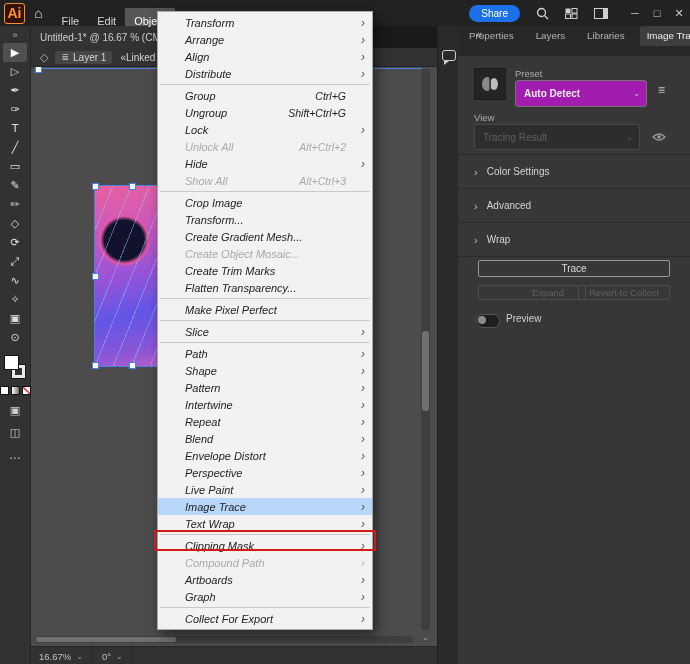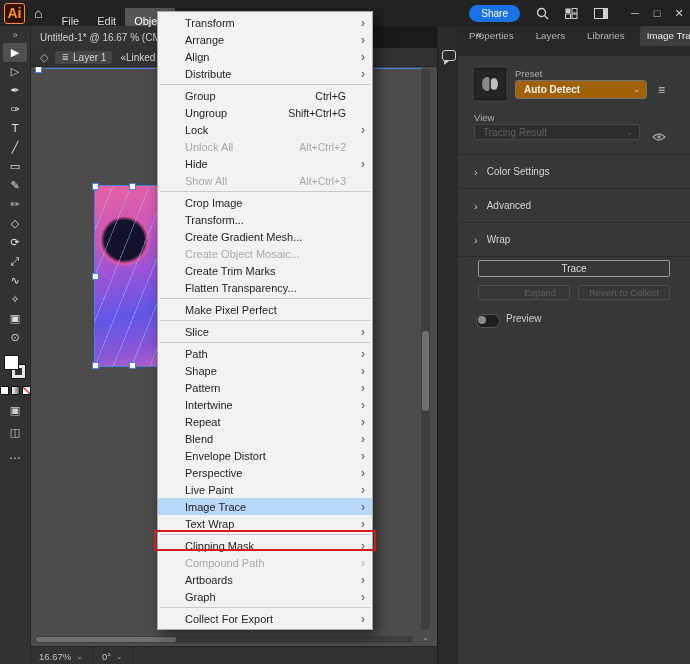--- a/index.html
+++ b/index.html
@@ -80,50 +80,50 @@
   .comment-icon:after{content:"";position:absolute;left:1px;bottom:-5px;width:0;height:0;border-top:4px solid #cdcdcd;border-right:5px solid transparent;}
   .panel-header{position:absolute;left:21px;top:0;right:0;height:30px;background:#282828;}
   .collapse-left{position:absolute;left:18px;top:2px;color:#c2c2c2;font-size:11px;}
   .ptabs{position:absolute;left:4px;bottom:10px;display:flex;gap:8px;}
   .ptab{font-size:9.8px;color:#b3b3b3;padding:4px 7px 5px;white-space:nowrap;}
   .ptab.active{background:#3e3e3e;color:#ededed;border-radius:3px 3px 0 0;}
   .panel-body{position:absolute;left:21px;top:30px;right:0;bottom:0;background:#373737;}
   .it-thumb{position:absolute;left:16px;top:12px;width:30px;height:30px;background:#242424;border:1px solid #1a1a1a;
             display:flex;align-items:center;justify-content:center;}
   .preset-label{position:absolute;left:57px;top:12px;font-size:9.5px;color:#adadad;}
-  .preset-select{position:absolute;left:57px;top:24px;width:132px;height:19px;background:#a16207;border:1px solid #747474;border-radius:3px;
+  .preset-select{position:absolute;left:57px;top:24px;width:132px;height:27px;background:#a21caf;border:1px solid #747474;border-radius:3px;
                  display:flex;align-items:center;box-sizing:border-box;}
   .preset-value{font-size:10px;font-weight:bold;color:#ededed;padding-left:8px;}
   .select-chev{margin-left:auto;padding-right:6px;font-size:8px;color:#cfcfcf;}
   .hamburger-icon{position:absolute;left:200px;top:27px;color:#c6c6c6;font-size:12px;}
   .view-label{position:absolute;left:16px;top:56px;font-size:9.5px;color:#adadad;text-align:center;}
-  .view-select{position:absolute;left:16px;top:68px;width:166px;height:16px;background:#2d2d2d;border:1px solid #474747;border-radius:2px;
+  .view-select{position:absolute;left:16px;top:68px;width:166px;height:26px;background:#2d2d2d;border:1px solid #474747;border-radius:2px;
                display:flex;align-items:center;box-sizing:border-box;}
   .view-value{font-size:10px;color:#5f5f5f;padding-left:8px;}
   .view-select .select-chev{color:#5f5f5f;}
   .eye-icon{position:absolute;left:194px;top:72px;width:14px;height:10px;}
   .sections{position:absolute;left:0;top:98px;right:0;}
   .sec{height:33px;display:flex;align-items:center;padding-left:16px;border-bottom:1px solid #2b2b2b;}
   .sec:first-child{border-top:1px solid #2b2b2b;}
   .sec-ch{color:#bdbdbd;font-size:11px;margin-right:9px;}
   .sec-lbl{font-size:10px;color:#d4d4d4;}
   .trace-btn{position:absolute;left:20px;top:204px;width:192px;height:17px;border:1px solid #999;border-radius:2px;
              font-size:10px;color:#dedede;display:flex;align-items:center;justify-content:center;box-sizing:border-box;}
   .small-btn{position:absolute;top:229px;height:15px;border:1px solid #4c4c4c;border-radius:2px;font-size:9.5px;color:#606060;
              display:flex;align-items:center;justify-content:center;box-sizing:border-box;}
-  .expand-btn{left:20px;width:92px;padding-left:32px;}
+  .expand-btn{left:20px;width:108px;padding-left:32px;}
   .revert-btn{left:120px;width:92px;}
   .preview-toggle{position:absolute;left:18px;top:258px;width:22px;height:12px;border-radius:7px;background:#1e1e1e;border:1px solid #565656;}
   .toggle-knob{position:absolute;left:1px;top:1px;width:8px;height:8px;border-radius:50%;background:#8b8b8b;}
   .preview-label{position:absolute;left:48px;top:257px;font-size:10px;color:#cfcfcf;}
 
   
   .obj-menu{position:absolute;left:157px;top:11px;width:216px;background:#f2f2f2;border:1px solid #a8a8a8;
             box-shadow:4px 5px 12px rgba(0,0,0,0.5);padding:2px 0;z-index:50;box-sizing:border-box;}
-  .m-row{height:17px;display:flex;align-items:center;padding:0 4px 0 27px;font-size:11px;color:#232323;}
+  .m-row{height:17px;display:flex;align-items:center;padding:0 4px 0 27px;font-size:11px;color:#232323;font-style:italic;}
   .m-row.hl{background:#b9d7fb;}
   .m-row.dis{color:#a8a8a8;}
   .m-lbl{white-space:nowrap;}
   .m-sp{flex:1;}
   .m-sc{font-size:10.5px;padding-right:12px;white-space:nowrap;}
   .m-ar{width:10px;text-align:center;font-size:12px;color:#4e4e4e;}
   .m-row.dis .m-ar{color:#b5b5b5;}
   .m-sep{height:1px;background:#c9c9c9;margin:2px 2px;}
   .annotation{position:absolute;border:2px solid #d21a1a;z-index:60;box-sizing:border-box;}
 </style>

